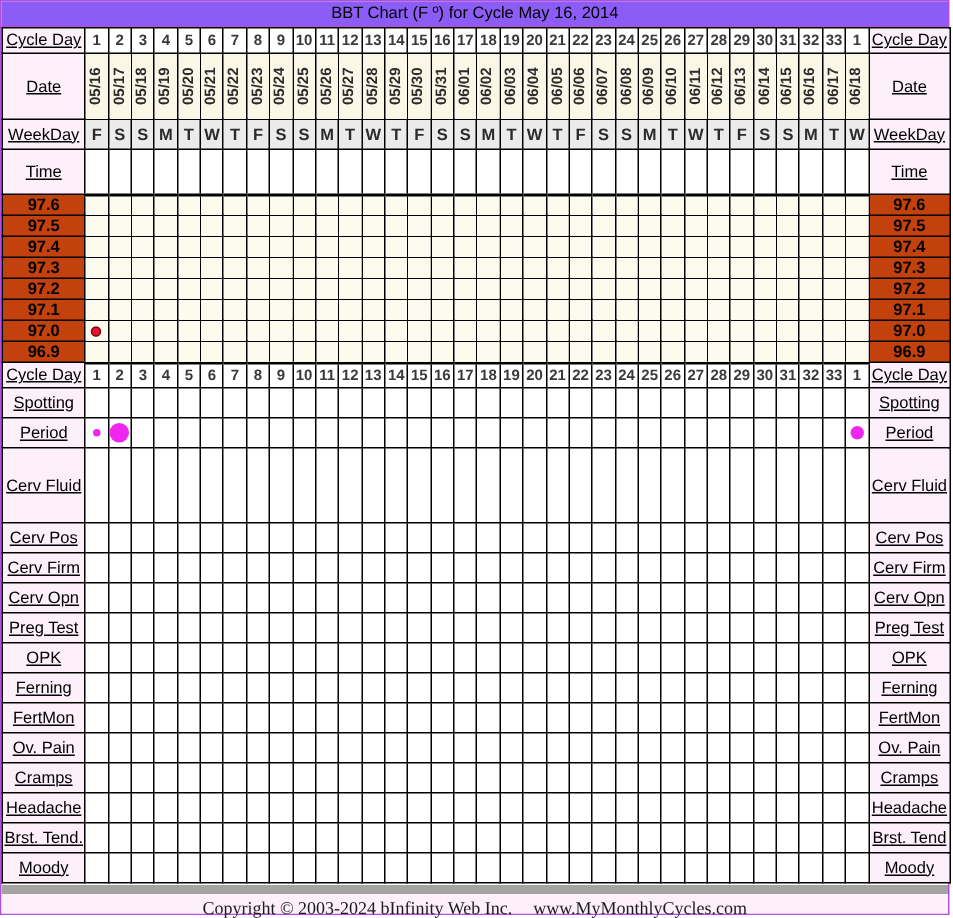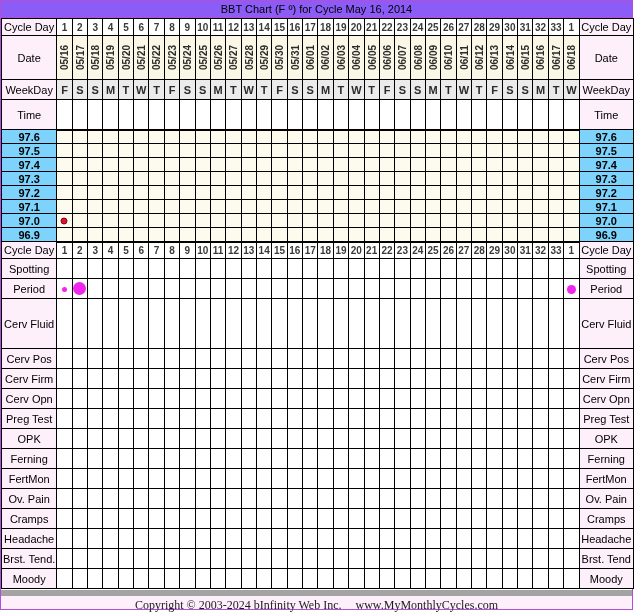--- a/index.html
+++ b/index.html
@@ -39,20 +39,21 @@
     vertical-align:middle;
     overflow:hidden;
     box-sizing:border-box;
   }
   
   td.lbl{
     background:#fdf0fa;
     color:#000;
     font-size:11px;
     white-space:nowrap;
+    text-decoration:underline;
   }
   td.lbl-left{width:54px;}
   td.lbl-right{width:53px;}
   
   td.col{width:15px;}
   
   td.cd{
     background:#ffffff;
     font-size:10px;
     color:#3a3a3a;
@@ -82,21 +83,21 @@
     background:#ebebeb;
     font-weight:bold;
     font-size:11px;
     color:#2b2b2b;
   }
   tr.r-time td{height:30px;}
   td.time-cell{background:#ffffff;}
   
   tr.r-temp td{height:14px;}
   td.temp-lbl{
-    background:#7dd3fc;
+    background:#c2410c;
     font-weight:bold;
     font-size:11px;
     color:#000;
     text-align:right;
     padding-right:4px;
     border-top:1px solid #000;
     border-bottom:1px solid #000;
   }
   td.temp-cell{
     background:#fdfbee;

